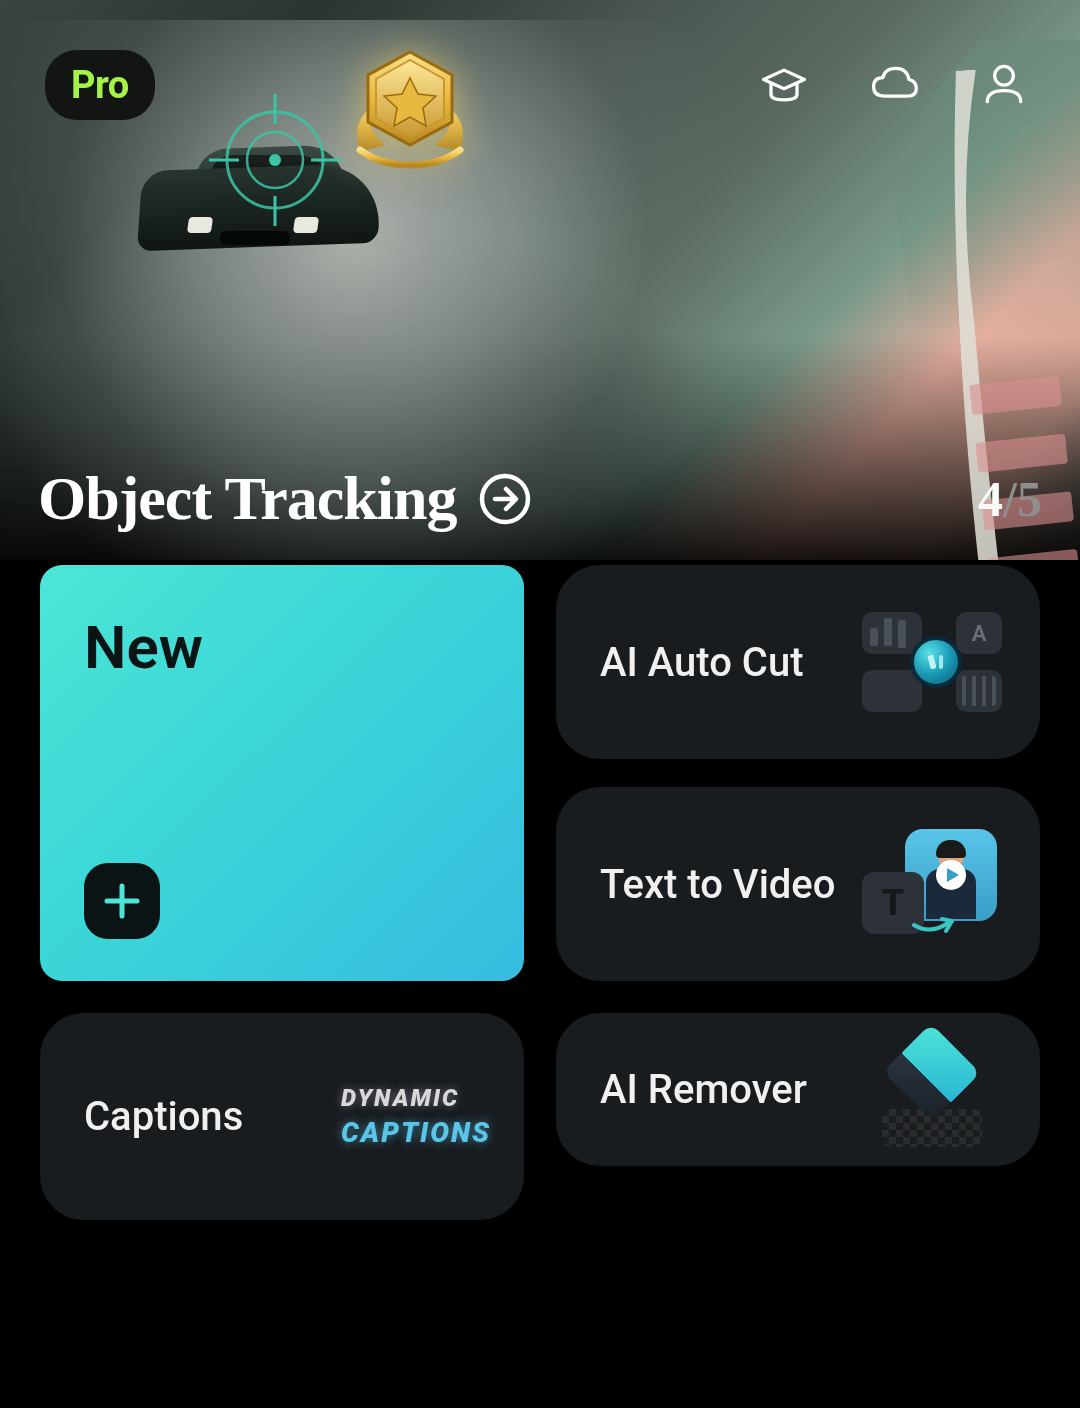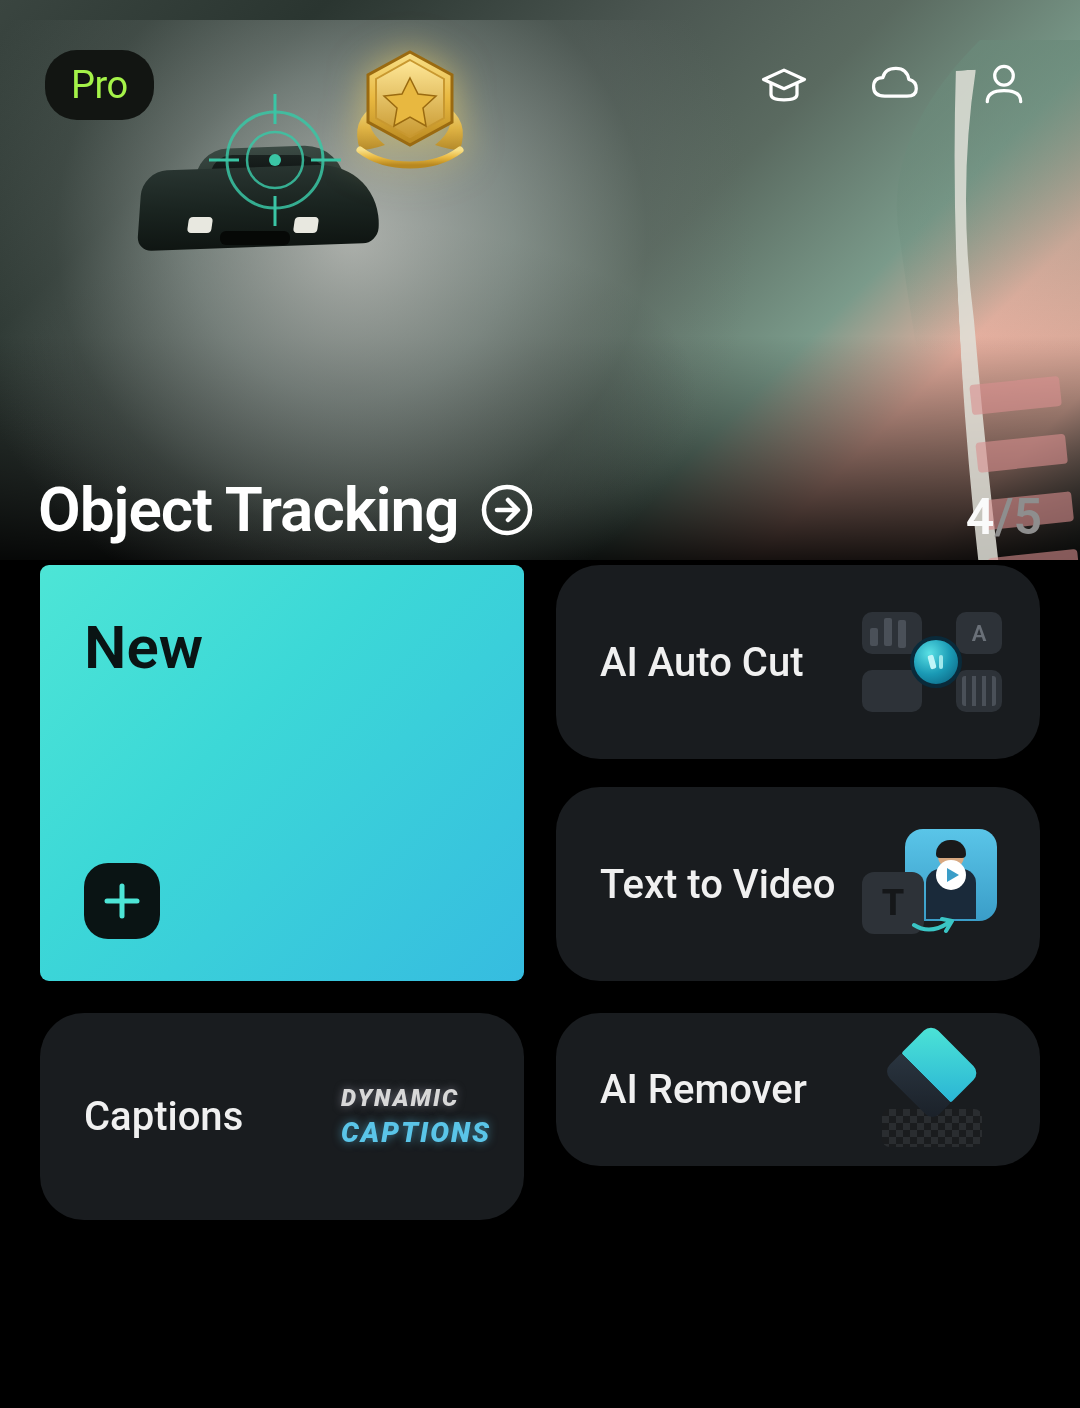--- a/index.html
+++ b/index.html
@@ -192,21 +192,21 @@
       padding: 0 48px 0 45px;
       display: flex;
       justify-content: space-between;
       align-items: center;
       z-index: 10;
     }
     .pro-badge {
       background: #121512;
       color: #a5f349;
       font-size: 38px;
-      font-weight: 400;
+      font-weight: 700;
       padding: 13px 26px;
       border-radius: 32px;
       letter-spacing: -0.5px;
     }
     .top-icons {
       display: flex;
       gap: 54px;
       align-items: center;
     }
     .icon-btn {
@@ -219,27 +219,28 @@
     }
     .icon-btn svg {
       width: 52px;
       height: 52px;
       stroke: #ffffff;
       stroke-width: 3.5;
       fill: none;
     }
     .hero-title-row {
       position: absolute;
-      bottom: 14px;
+      bottom: 26px;
       left: 38px;
       right: 38px;
       display: flex;
       justify-content: space-between;
-      align-items: flex-end;
+      align-items: center;
       z-index: 5;
+      font-family: Liberation Serif, serif;
     }
     .hero-title-left {
       display: flex;
       align-items: center;
       gap: 22px;
     }
     .hero-title {
       font-size: 62px;
       font-weight: 650;
       color: #ffffff;
@@ -295,21 +296,21 @@
       height: 120px;
       display: flex;
       align-items: center;
       justify-content: center;
       flex-shrink: 0;
     }
     .new-project {
       grid-column: 1;
       grid-row: 1;
       background: linear-gradient(135deg, #4de5d6 0%, #3cd8d7 40%, #36bce0 100%);
-      border-radius: 9px;
+      border-radius: 22px;
       padding: 42px 44px 42px 44px;
       display: flex;
       flex-direction: column;
       justify-content: space-between;
       cursor: pointer;
     }
     .new-project-title {
       font-size: 60px;
       font-weight: 600;
       color: #0a1414;

